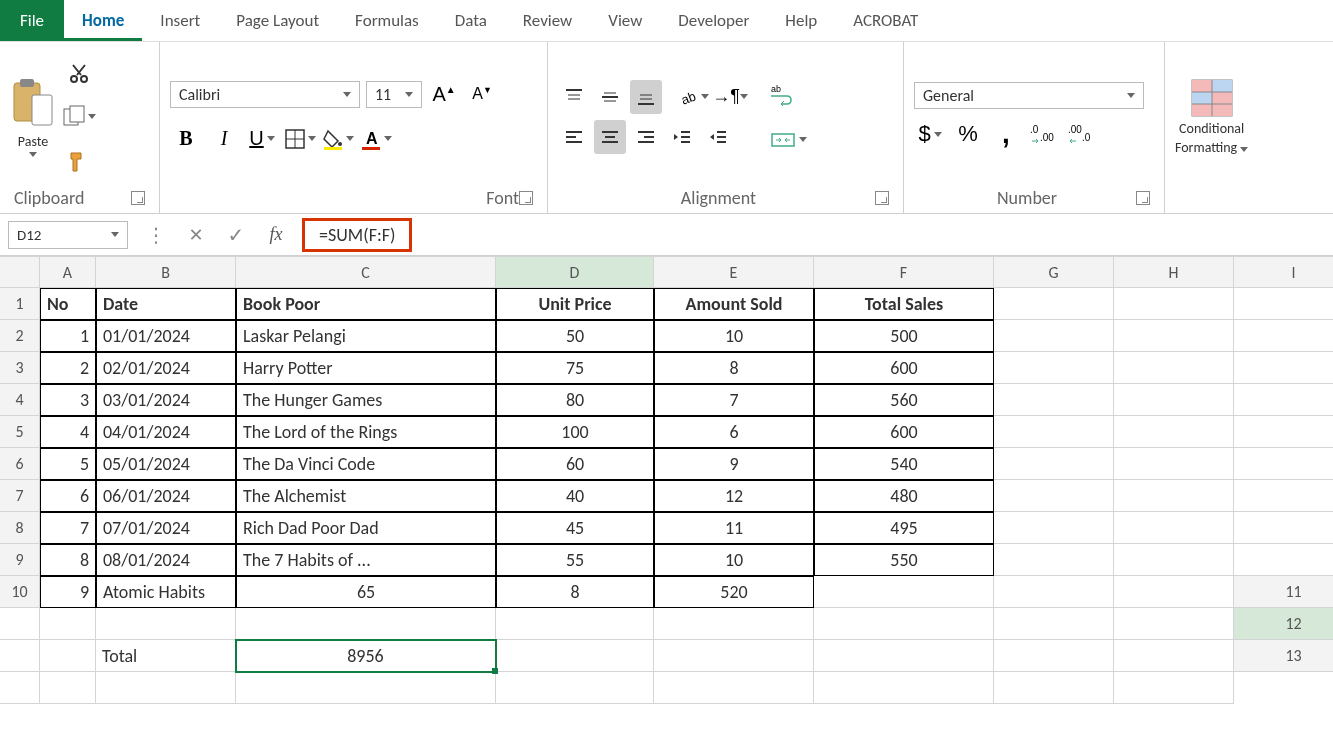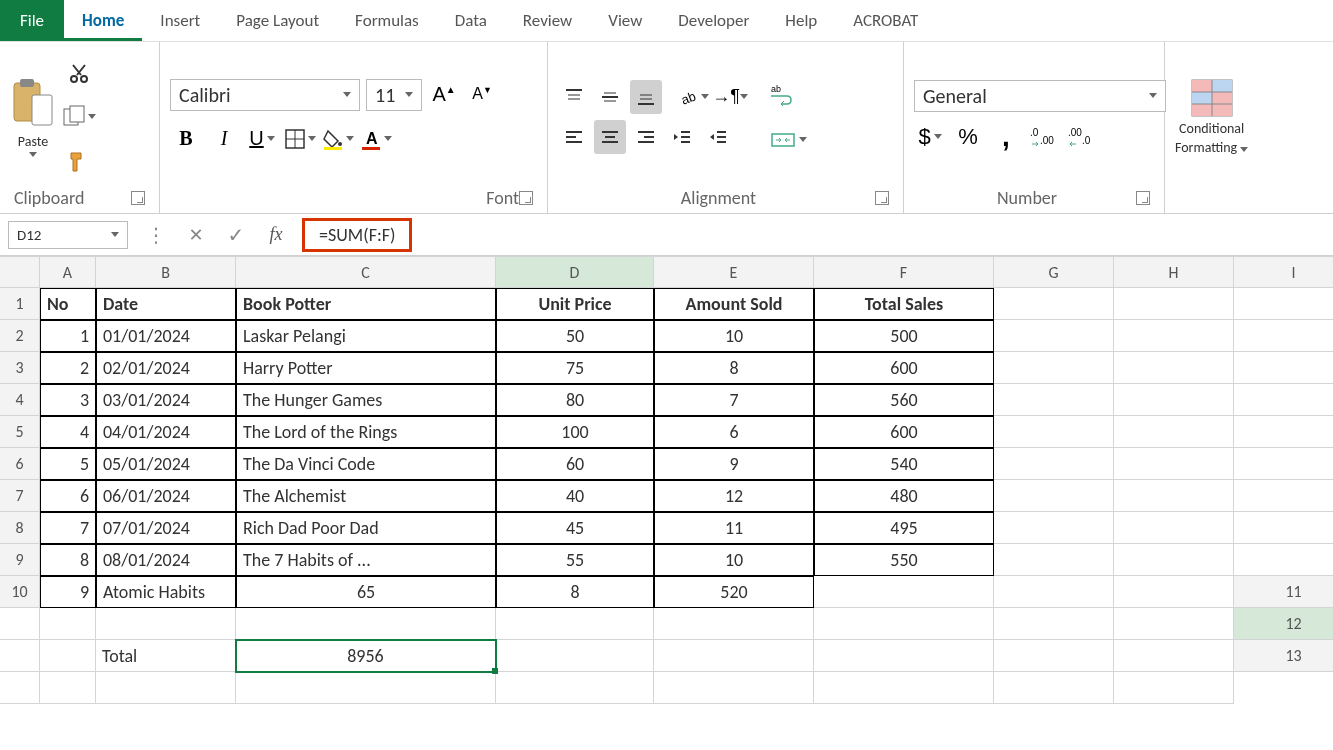--- a/index.html
+++ b/index.html
@@ -20,21 +20,21 @@
 .dialog-launcher::after { content: ""; position: absolute; right: 1px; bottom: 1px; width: 5px; height: 5px; border-right: 1px solid #888; border-bottom: 1px solid #888; }
 
 .btn { background: transparent; border: none; cursor: pointer; display: inline-flex; align-items: center; justify-content: center; border-radius: 3px; }
 .paste-large { display: flex; flex-direction: column; align-items: center; cursor: pointer; gap: 2px; }
 .clip-side { display: flex; flex-direction: column; gap: 10px; }
 .clip-side .btn { width: 34px; height: 34px; }
 
 
 .font-row { display: flex; align-items: center; gap: 6px; }
 .font-col { display: flex; flex-direction: column; gap: 10px; }
-.select-like { border: 1px solid #bbb; background: #fff; display: flex; align-items: center; padding: 3px 8px; font-size: 20px; cursor: pointer; }
+.select-like { border: 1px solid #bbb; background: #fff; display: flex; align-items: center; padding: 3px 8px; font-size: 16px; cursor: pointer; }
 .select-like .caret { margin-left: 6px; }
 .caret { width: 0; height: 0; border-left: 4px solid transparent; border-right: 4px solid transparent; border-top: 5px solid #666; display: inline-block; }
 
 .icon-btn { width: 32px; height: 34px; }
 
 
 .align-grid { display: grid; grid-template-rows: 1fr 1fr; gap: 6px; }
 .align-row { display: flex; gap: 4px; align-items: center; }
 
 
@@ -280,21 +280,21 @@
     </div>
     <div class="group-footer">
       <span style="flex:1;text-align:center">Alignment</span>
       <span class="dialog-launcher"></span>
     </div>
   </div>
 
   <div class="group">
     <div class="group-body">
       <div class="num-col">
-        <div class="select-like" style="width:252px">
+        <div class="select-like" style="width:230px">
             <span>General</span>
             <span style="flex:1"></span>
             <span class="caret"></span>
           </div>
         <div class="num-row">
           <button class="btn icon-btn">
               <span style="font-size:22px">$</span>
               <span class="caret" style="margin-left:3px"></span>
             </button>
           <button class="btn icon-btn">
@@ -379,21 +379,21 @@
     <div class="hdr">C</div>
     <div class="hdr active">D</div>
     <div class="hdr">E</div>
     <div class="hdr">F</div>
     <div class="hdr">G</div>
     <div class="hdr">H</div>
     <div class="hdr">I</div>
     <div class="rowhdr">1</div>
     <div class="cell b-all b-bold">No</div>
     <div class="cell b-all b-bold">Date</div>
-    <div class="cell b-all b-bold">Book Potter</div>
+    <div class="cell b-all b-bold">Book Poor</div>
     <div class="cell b-all b-bold center">Unit Price</div>
     <div class="cell b-all b-bold center">Amount Sold</div>
     <div class="cell b-all b-bold center">Total Sales</div>
     <div class="cell"></div>
     <div class="cell"></div>
     <div class="cell"></div>
     <div class="rowhdr">2</div>
     <div class="cell b-all right">1</div>
     <div class="cell b-all">01/01/2024</div>
     <div class="cell b-all">Laskar Pelangi</div>

